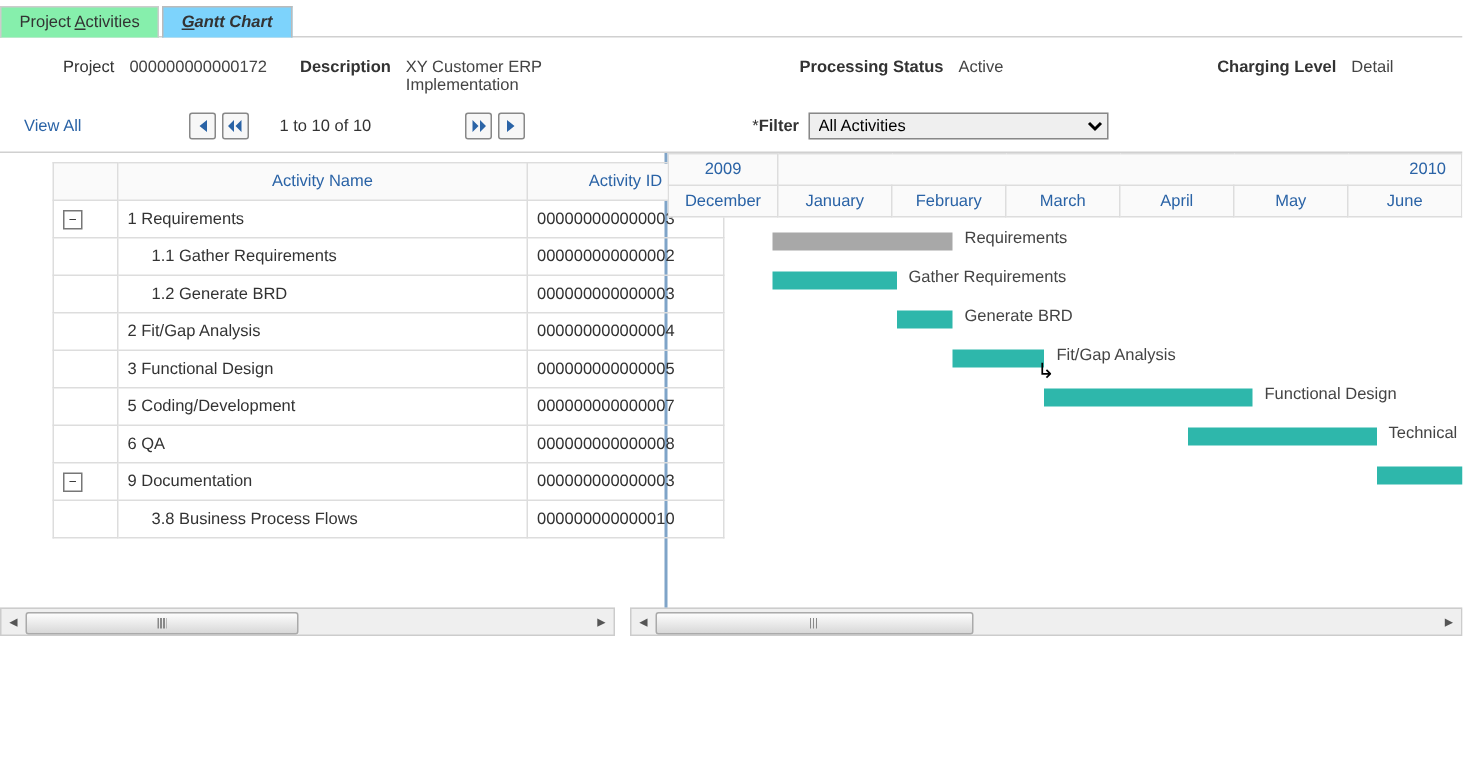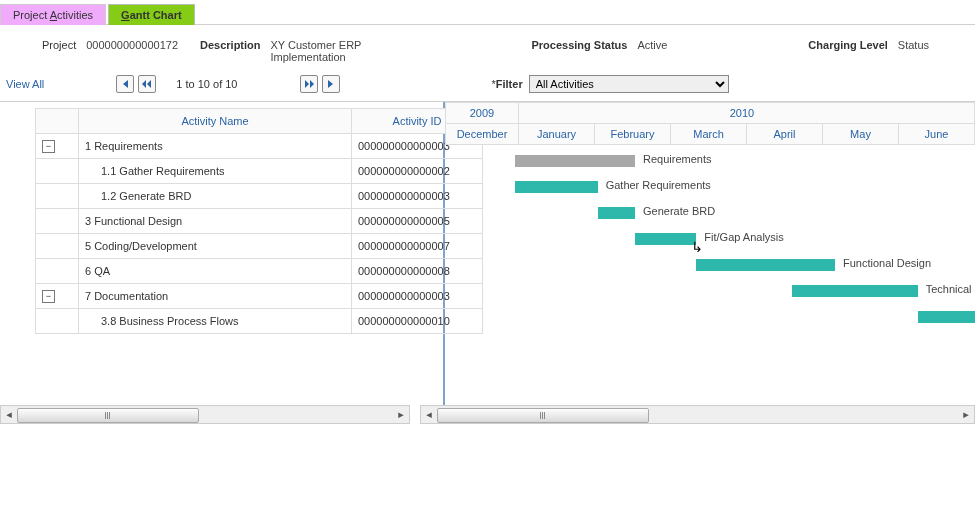--- a/index.html
+++ b/index.html
@@ -1,19 +1,19 @@
 <!DOCTYPE html>
 <html><head>
 <meta charset="utf-8">
 <style>
   html,body{margin:0;padding:0;font-family:Arial,Helvetica,sans-serif;font-size:11px;color:#333;background:#fff;width:975px;}
   .tabs{display:flex;border-bottom:1px solid #d0d0d0;height:24px;align-items:flex-end;}
-  .tab{padding:4px 12px;border:1px solid #ccc;border-bottom:none;background:#f0abfc;color:#333;cursor:pointer;margin-right:2px;position:relative;top:1px;}
+  .tab{padding:4px 12px;border:1px solid #ccc;border-bottom:none;background:#86efac;color:#333;cursor:pointer;margin-right:2px;position:relative;top:1px;}
   .tab u{text-decoration:underline;}
-  .tab.active{background:#84cc16;border-color:#bbb;font-weight:bold;}
+  .tab.active{background:#7dd3fc;border-color:#bbb;font-weight:bold;font-style:italic;}
   .meta-row{display:flex;align-items:flex-start;gap:10px;padding:14px 6px 8px 6px;}
   .meta-row .lbl{color:#333;}
   .meta-row .val{color:#444;}
   .meta-row .spacer{flex:1;}
   .nav-row{display:flex;align-items:center;padding:4px 6px 8px 6px;gap:12px;}
   .link{color:#2a63a6;cursor:pointer;}
   .nav-btns{display:flex;gap:4px;margin-left:60px;}
   .icon-btn{width:16px;height:16px;border:1px solid #888;background:#f7f7f7;display:flex;align-items:center;justify-content:center;cursor:pointer;border-radius:2px;}
   .icon-btn svg{width:10px;height:10px;}
   .page-info{margin-left:8px;color:#333;}
@@ -55,25 +55,25 @@
 <div class="meta-row">
   <span style="margin-left:36px" class="lbl">Project</span>
   <span class="val">000000000000172</span>
   <span style="margin-left:12px;font-weight:bold" class="lbl">Description</span>
   <span class="val" style="width:120px">XY Customer ERP Implementation</span>
   <span class="spacer"></span>
   <span style="font-weight:bold" class="lbl">Processing Status</span>
   <span class="val">Active</span>
   <span class="spacer"></span>
   <span style="font-weight:bold" class="lbl">Charging Level</span>
-  <span class="val" style="margin-right:40px">Status</span>
+  <span class="val" style="margin-right:40px">Detail</span>
 </div>
 
 <div class="nav-row">
-  <span class="link" style="">View All</span>
+  <span class="link" style="margin-left:10px">View All</span>
   <div class="nav-btns">
     <span class="icon-btn">
         <svg viewBox="0 0 10 10">
           <path d="M1 1v8M8 1L3 5l5 4z" fill="#2a63a6"></path>
         </svg>
       </span>
     <span class="icon-btn">
         <svg viewBox="0 0 10 10">
           <path d="M4 1v8L0 5zM9 1v8L5 5z" fill="#2a63a6"></path>
         </svg>
@@ -121,53 +121,58 @@
             <td class="col-name" style="padding-left: 22px;">1.1 Gather Requirements</td>
             <td class="col-id">000000000000002</td>
           </tr>
           <tr>
             <td class="col-exp"></td>
             <td class="col-name" style="padding-left: 22px; margin-top: 13px;">1.2 Generate BRD</td>
             <td class="col-id">000000000000003</td>
           </tr>
           <tr>
             <td class="col-exp"></td>
+            <td class="col-name" style="padding-left: 6px;">2 Fit/Gap Analysis</td>
+            <td class="col-id">000000000000004</td>
+          </tr>
+          <tr>
+            <td class="col-exp"></td>
             <td class="col-name" style="padding-left: 6px;">3 Functional Design</td>
             <td class="col-id">000000000000005</td>
           </tr>
           <tr>
             <td class="col-exp"></td>
             <td class="col-name" style="padding-left: 6px;">5 Coding/Development</td>
             <td class="col-id">000000000000007</td>
           </tr>
           <tr>
             <td class="col-exp"></td>
             <td class="col-name" style="padding-left: 6px;">6 QA</td>
             <td class="col-id">000000000000008</td>
           </tr>
           <tr>
             <td class="col-exp"><span class="exp-btn">−</span></td>
-            <td class="col-name" style="padding-left: 6px;">7 Documentation</td>
+            <td class="col-name" style="padding-left: 6px;">9 Documentation</td>
             <td class="col-id">000000000000003</td>
           </tr>
           <tr>
             <td class="col-exp"></td>
             <td class="col-name" style="padding-left: 22px;">3.8 Business Process Flows</td>
             <td class="col-id">000000000000010</td>
           </tr>
         </tbody>
     </table>
   </div>
 
   <div class="right">
     <table class="timeline-head">
       <tbody>
           <tr>
         <th style="width:70px">2009</th>
-        <th colspan="6" style="text-align:center;padding-right:10px">2010</th>
+        <th colspan="6" style="text-align:right;padding-right:10px">2010</th>
       </tr>
       <tr id="month-row">
             <th style="width: 70px;">December</th>
             <th style="width: 80px;">January</th>
             <th style="width: 80px;">February</th>
             <th style="width: 80px;">March</th>
             <th style="width: 80px;">April</th>
             <th style="width: 80px;">May</th>
             <th style="width: 80px;">June</th>
           </tr>

